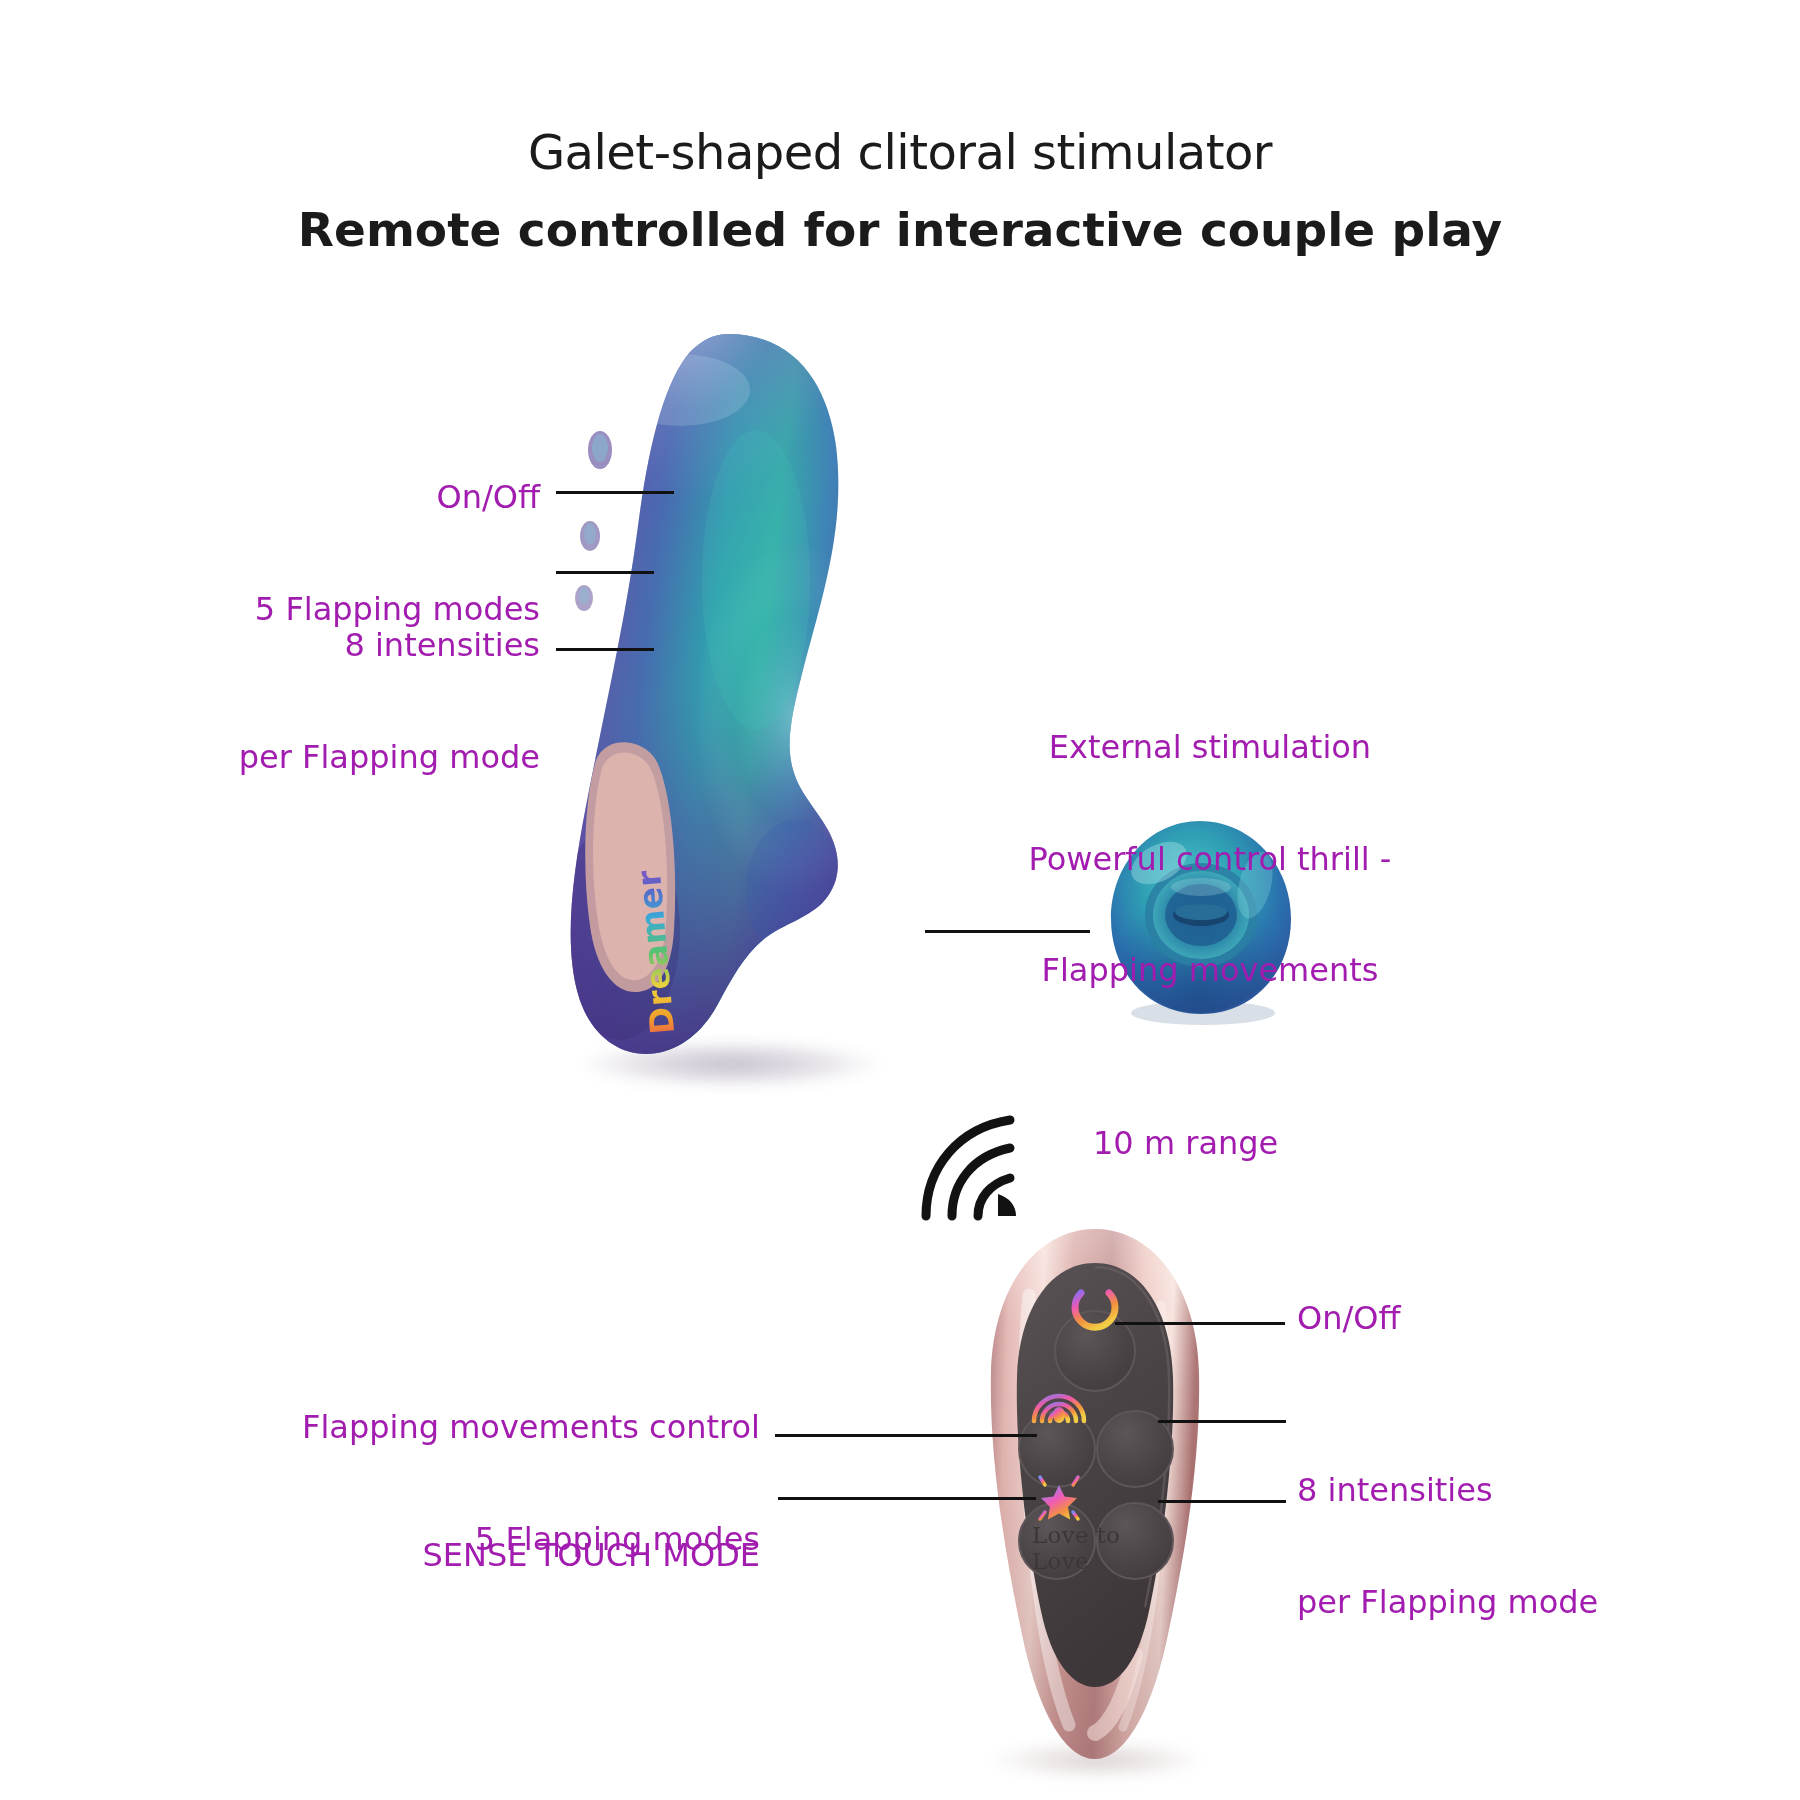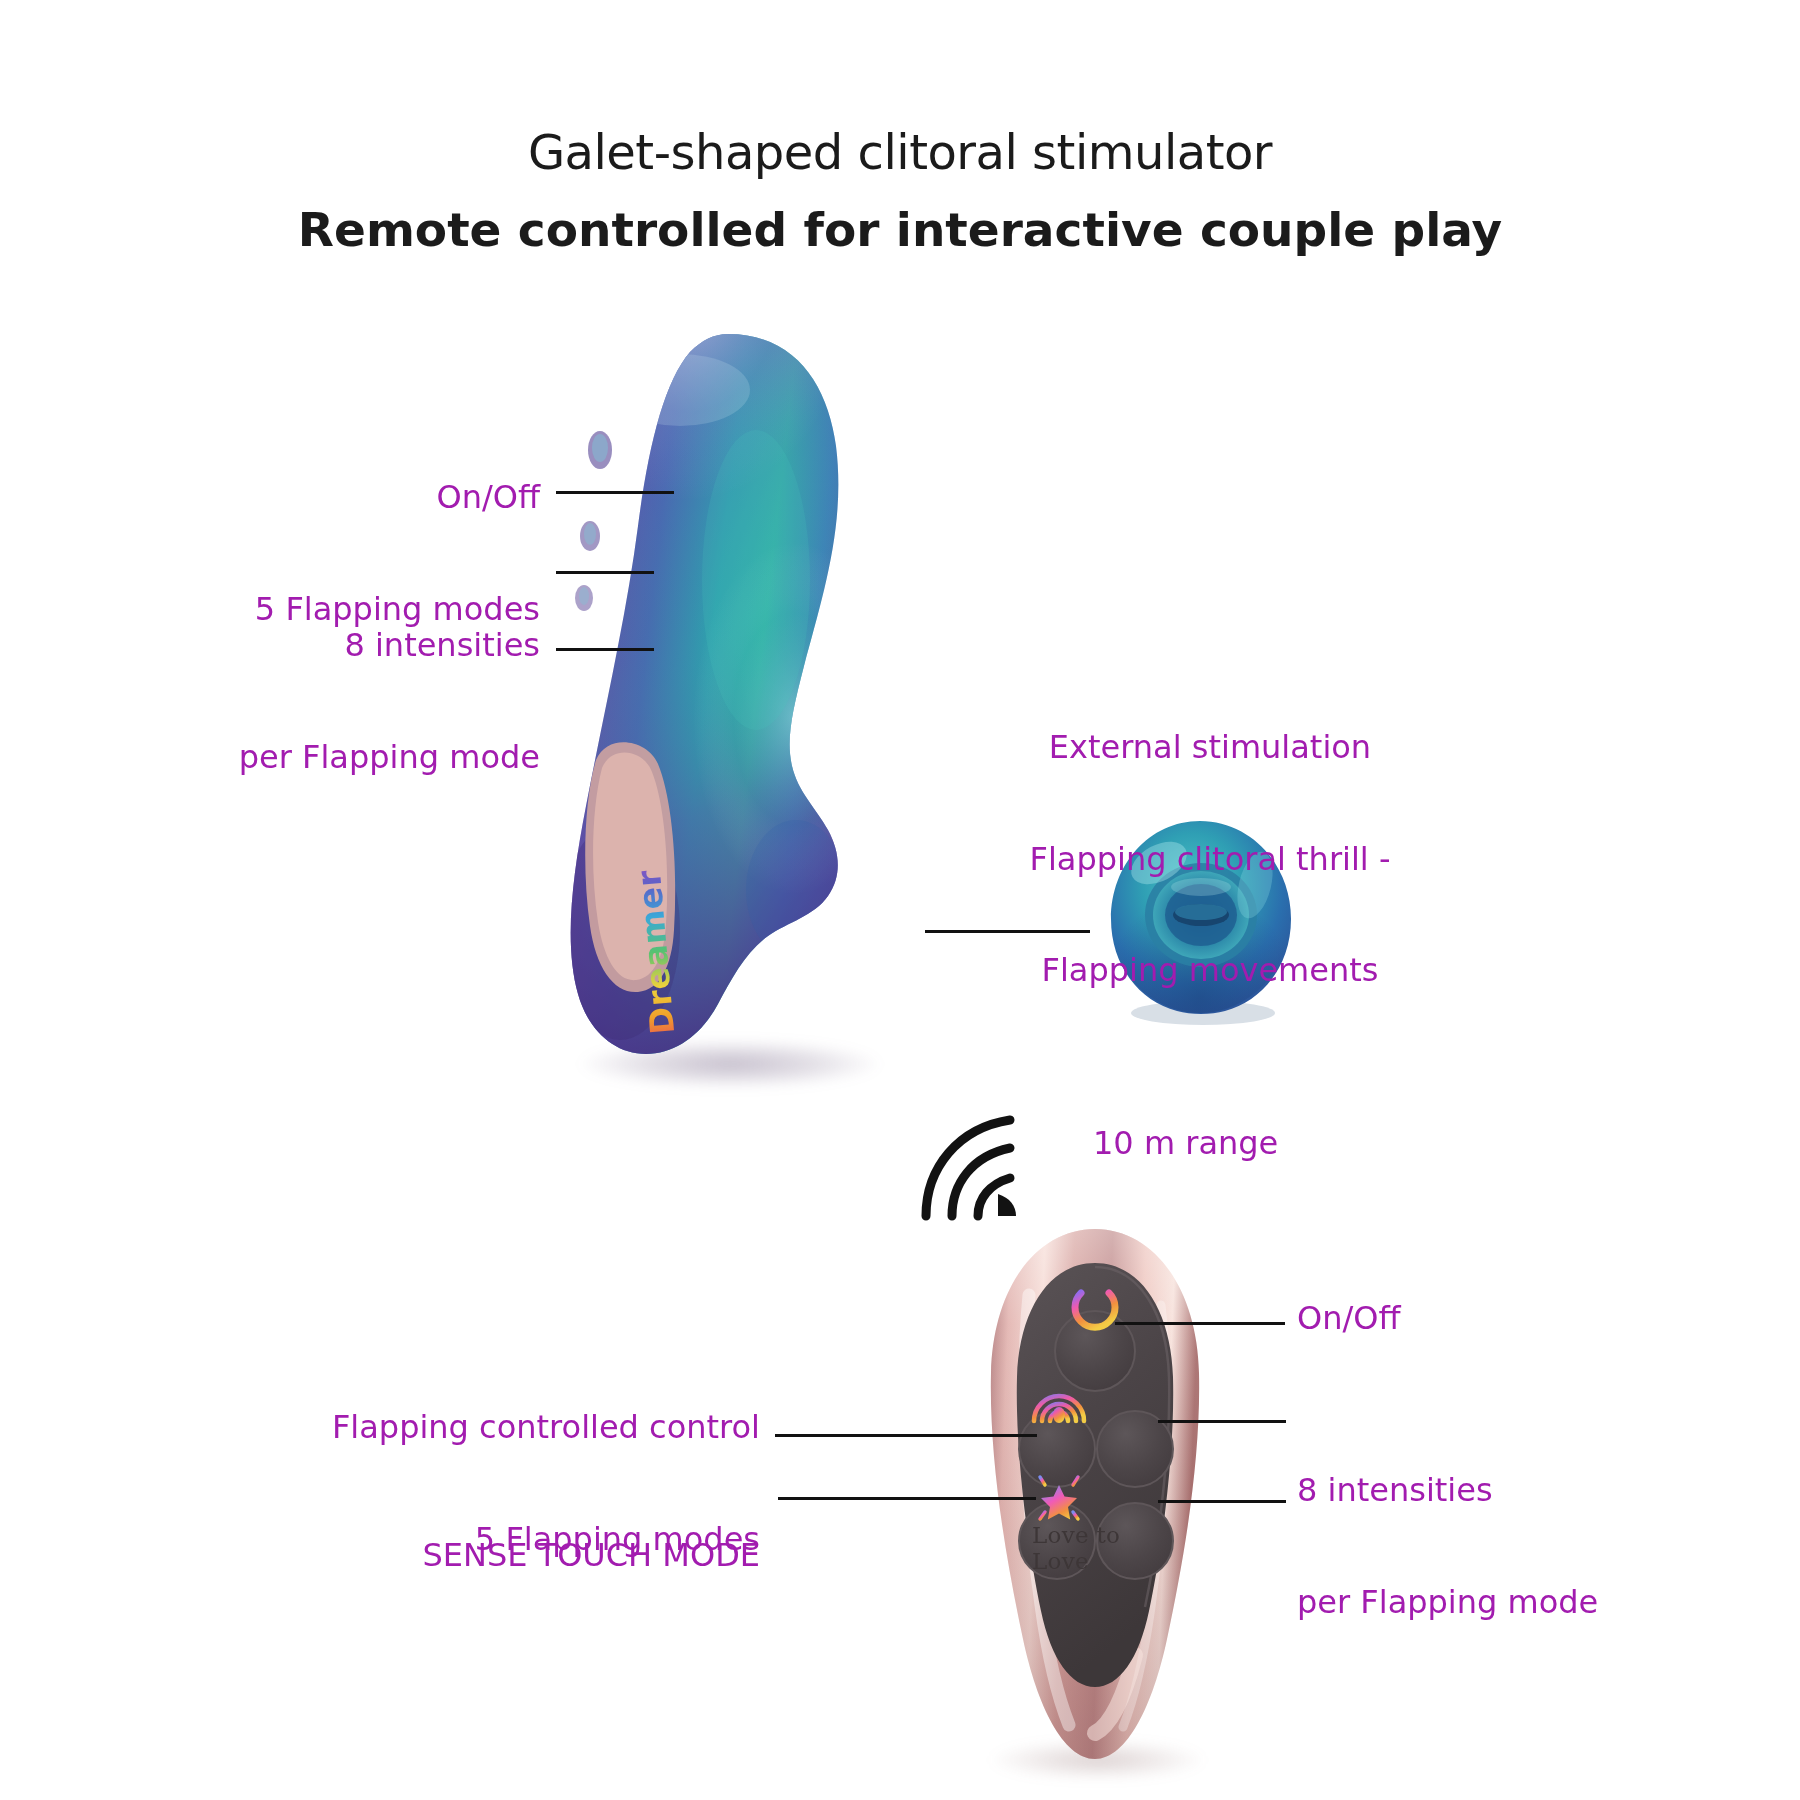--- a/index.html
+++ b/index.html
@@ -233,21 +233,21 @@
       <ellipse cx="116" cy="97" rx="26" ry="8" fill="#2d7fa8" opacity=".7"></ellipse>
 
       <ellipse cx="74" cy="48" rx="30" ry="18" fill="#a9e7ea" opacity=".40" transform="rotate(-28 74 48)"></ellipse>
       <ellipse cx="170" cy="70" rx="16" ry="34" fill="#8fdfe6" opacity=".28" transform="rotate(14 170 70)"></ellipse>
       <ellipse cx="116" cy="72" rx="30" ry="9" fill="#bdeef0" opacity=".25"></ellipse>
     </svg>
   </div>
 
   <div class="ann c" style="left:950px;top:655px;width:520px;">
     <div>External stimulation</div>
-    <div>Flapping clitoral thrill -</div>
+    <div>Powerful control thrill -</div>
     <div>Flapping movements</div>
   </div>
   <div class="lead" style="left:925px;top:930px;width:165px;"></div>
 
   <div class="signal">
     <svg viewBox="0 0 110 108" aria-hidden="true">
       <g fill="none" stroke="#121212" stroke-width="9" stroke-linecap="round">
         <path d="M14,104 C14,56 46,16 98,8"></path>
         <path d="M40,104 C40,72 60,44 98,36"></path>
         <path d="M66,104 C66,86 78,72 98,66"></path>
@@ -397,21 +397,21 @@
           <stop offset="100%" stop-color="#f3c94a"></stop>
         </linearGradient>
       </defs>
       <line x1="6" y1="15" x2="52" y2="15" stroke="url(#gIcoE)" stroke-width="8" stroke-linecap="round"></line>
     </svg>
   </div>
 
   <div class="brand-ltl">Love to Love</div>
 
   <div class="ann r" style="left:200px;top:1335px;width:560px;">
-    <div>Flapping controlled control</div>
+    <div>Flapping movements control</div>
     <div>5 Flapping modes</div>
   </div>
   <div class="lead" style="left:775px;top:1434px;width:262px;"></div>
 
   <div class="ann r" style="left:200px;top:1463px;width:560px;">
     <div>SENSE TOUCH MODE</div>
     
   </div>
   <div class="lead" style="left:778px;top:1497px;width:258px;"></div>
 

